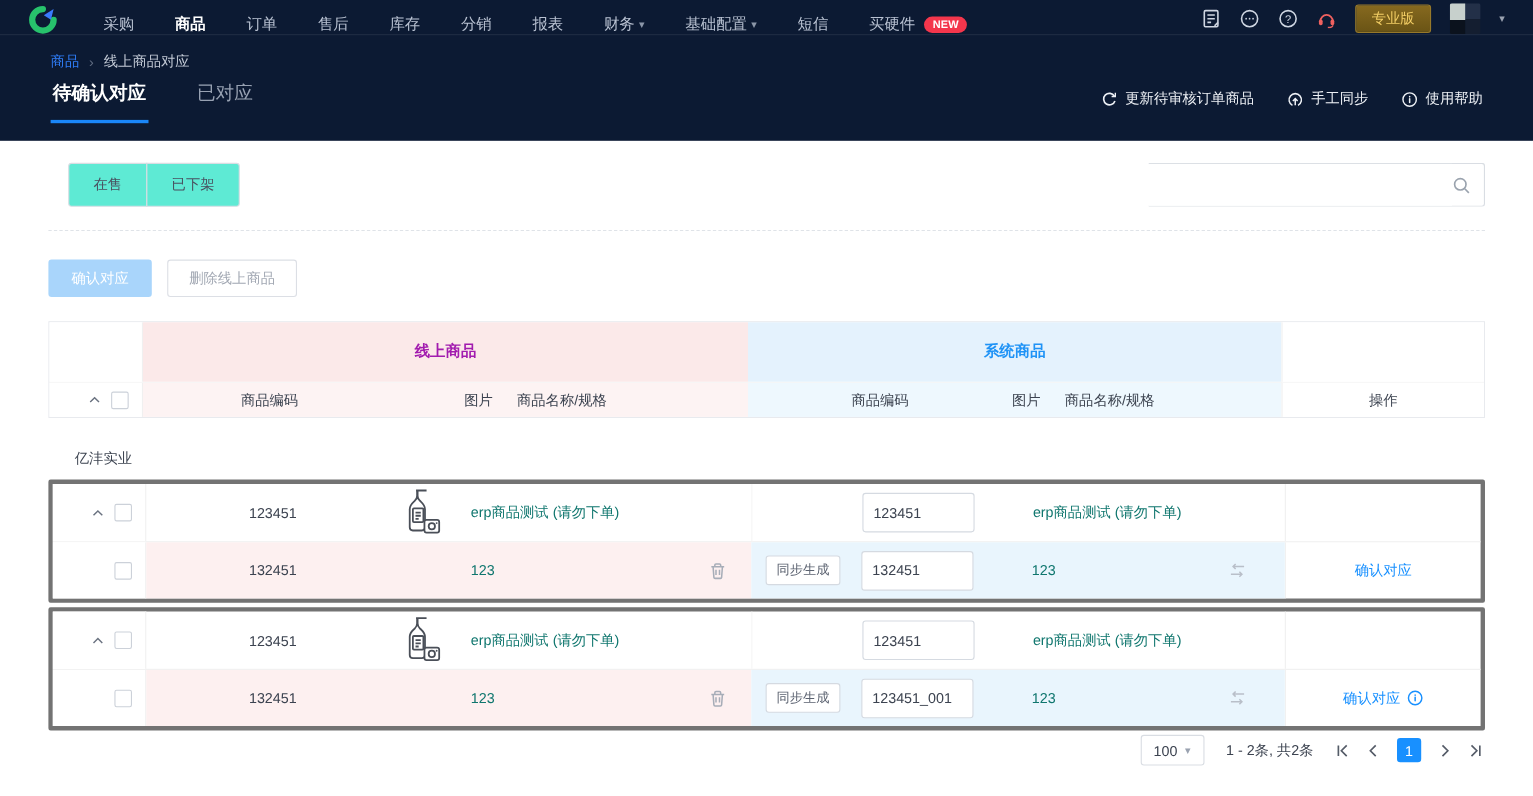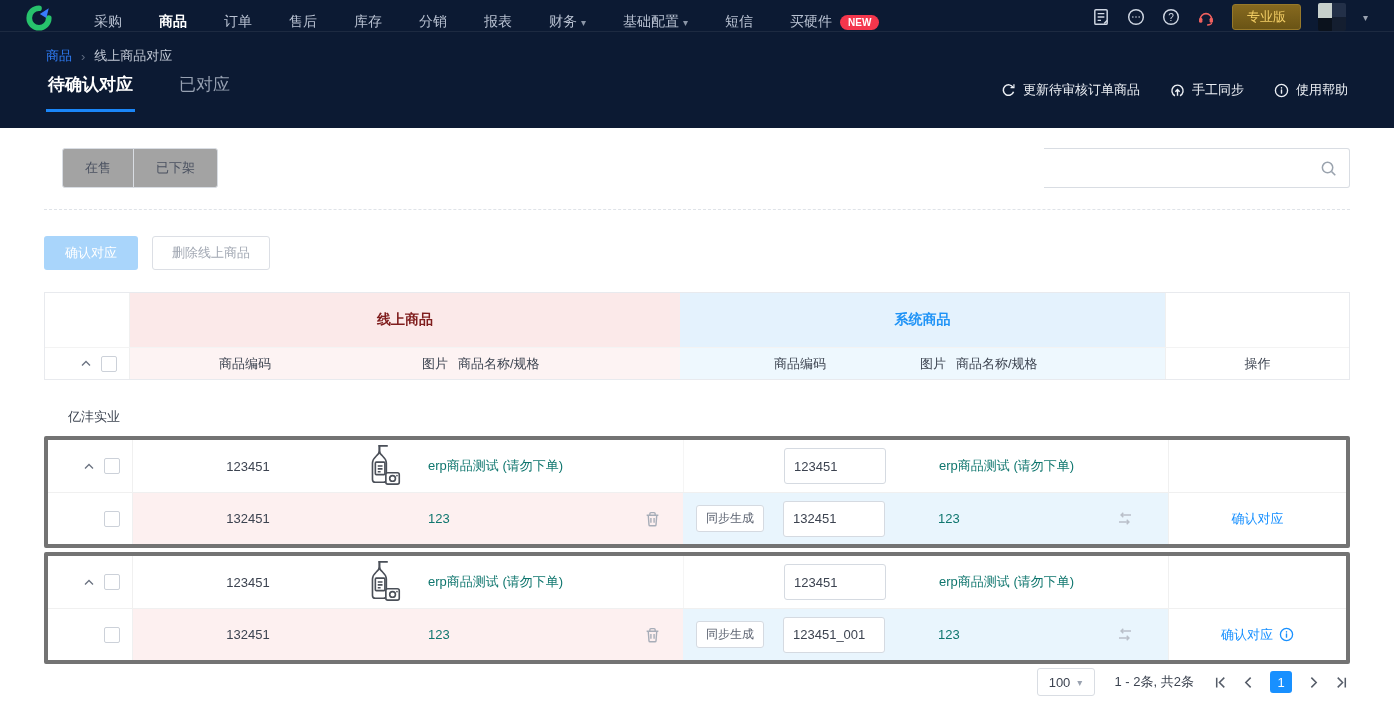--- a/index.html
+++ b/index.html
@@ -38,21 +38,21 @@
   .hdr-action svg { width:15px; height:15px; }
 
   
   .content { padding:0 44px; }
   .filter-row { margin-top:20px; display:flex; align-items:center; }
   .sel { height:40px; border:1px solid #d9dde3; border-radius:3px; background:#fff;
     display:flex; align-items:center; justify-content:space-between; padding:0 12px;
     font-size:13px; color:#565d6b; cursor:pointer; }
   .sel-shop { width:212px; }
   .seg { display:flex; margin-left:18px; }
-  .seg-btn { height:40px; padding:0 22px; border:1px solid #d9dde3; background:#a3a3a3;
+  .seg-btn { height:40px; padding:0 22px; border:1px solid #d9dde3; background:#5eead4;
     font-size:13px; color:#4a5160; display:flex; align-items:center; cursor:pointer; }
   .seg-btn:first-child { border-radius:3px 0 0 3px; }
   .seg-btn:last-child { border-radius:0 3px 3px 0; margin-left:-1px; }
   .spacer { flex:1; }
   .sel-field { width:152px; border-radius:3px 0 0 3px; }
   .search-box { width:306px; height:40px; border:1px solid #d9dde3; border-left:none;
     border-radius:0 3px 3px 0; display:flex; align-items:center; }
   .search-input { flex:1; border:none; outline:none; height:100%; padding:0 12px; font-size:13px; color:#333; }
   .search-ico { width:17px; height:17px; margin-right:12px; cursor:pointer; flex:0 0 auto;}
   .dashed { margin-top:21px; border-top:1px dashed #dfe3e8; }
@@ -60,27 +60,27 @@
   .btn-confirm { background:#a9d5fb; color:#fff; border:none; height:34px; padding:0 21px;
     border-radius:3px; font-size:13px; cursor:not-allowed; }
   .btn-delete { background:#fff; border:1px solid #dcdfe5; color:#a2a8b3; height:34px;
     padding:0 19px; border-radius:3px; font-size:13px; cursor:pointer; }
 
   
   .grid-row { display:grid; grid-template-columns:85px 550px 485px 1fr; }
   .thead { margin-top:22px; border:1px solid #e8eaee; }
   .th1 { height:54px; }
   .th1 .cell { display:flex; align-items:center; justify-content:center; font-size:14px; font-weight:bold; }
-  .th1-online { background:#fbe9e9; color:#7f1d1d; }
+  .th1-online { background:#fbe9e9; color:#a21caf; }
   .th1-system { background:#e4f2fd; color:#1f93f6; }
   .th2 { height:32px; border-top:1px solid #f3f3f3; font-size:13px; color:#3c4350; }
   .th2-online { background:#fdf3f3; display:grid; grid-template-columns:230px 1fr; align-items:center; }
   .th2-system { background:#eef8fe; display:grid; grid-template-columns:240px 1fr; align-items:center; }
   .th2 .code-h { text-align:center; }
-  .th2 .imgname-h { display:flex; gap:10px; }
+  .th2 .imgname-h { display:flex; gap:22px; }
   .th2-online .imgname-h { padding-left:62px; }
   .th2-system .imgname-h { padding-left:0px; }
   .op-h { display:flex; align-items:center; justify-content:center; font-size:13px; color:#3c4350; background:#fff; border-left:1px solid #f0f0f0;}
   .cell-first { background:#fff; border-right:1px solid #f0f0f0; display:flex; align-items:center; padding-left:36px; gap:10px; }
   .caret-up { width:10px; height:7px; cursor:pointer; flex:0 0 auto;}
   .caret-ph { width:10px; flex:0 0 auto;}
   .checkbox { width:16px; height:16px; border:1px solid #ccd1d9; border-radius:2px; background:#fff; cursor:pointer; flex:0 0 auto;}
 
   .shop-label { margin:28px 0 10px 24px; font-size:13px; color:#3c4350; }
   .card { border:4px solid #737373; border-radius:2px; margin-bottom:4px; }

